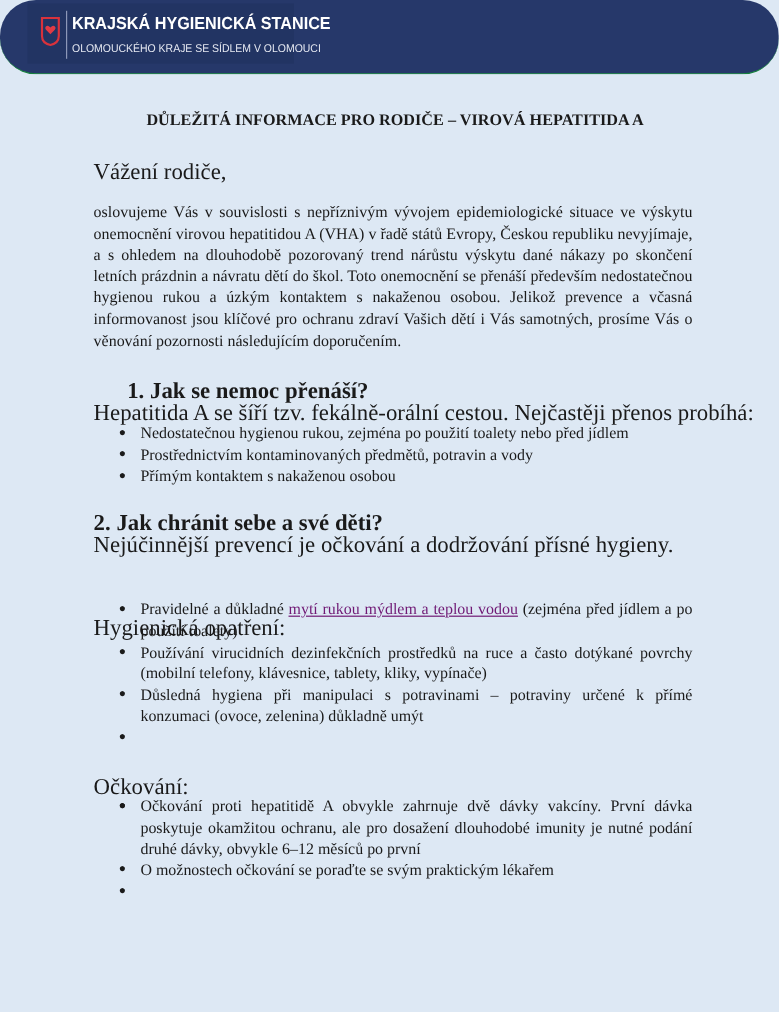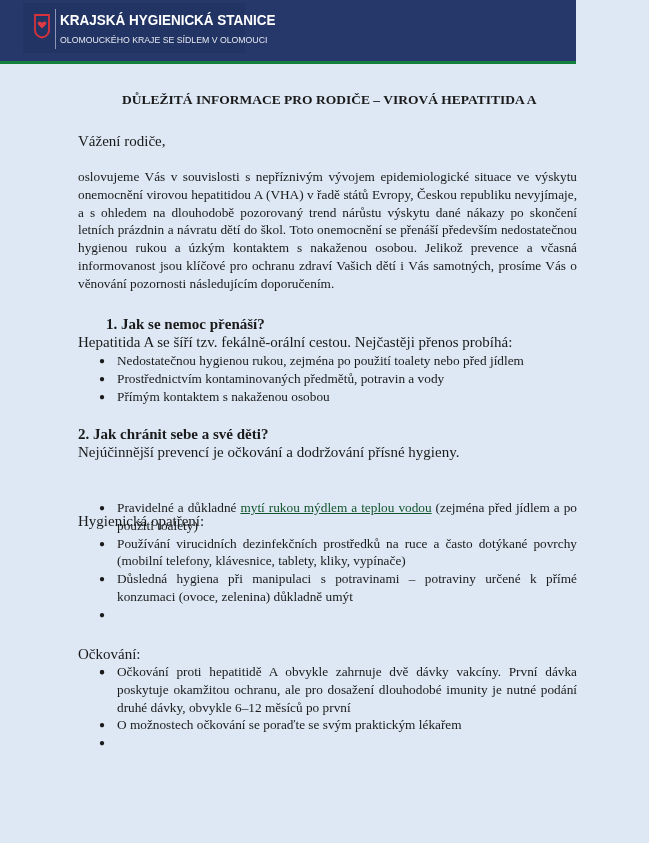--- a/index.html
+++ b/index.html
@@ -11,24 +11,25 @@
       height: 843px;
       overflow: hidden;
       background: #dde8f4;
       font-family: "Liberation Serif", "DejaVu Serif", serif;
       color: #1a1a1a;
       position: relative;
     }
     .header-bar {
       position: absolute;
       left: 0; top: 0;
-      width: 576px;
+      width: 649px;
       height: 61px;
       background: #26386a;
-      border-bottom: 3px solid #15803d;
+      border-bottom: 1px solid #15803d;
+      border-radius: 30px;
     }
     .logo-block {
       position: absolute;
       left: 23px;
       top: 3px;
       width: 222px;
       height: 50px;
       background: #223463;
     }
     .logo-shield {
@@ -75,21 +76,21 @@
       left: 122px;
       top: 92px;
       font-size: 13.5px;
       font-weight: bold;
       white-space: nowrap;
       text-align: center;
     }
     .line {
       position: absolute;
       left: 78px;
-      font-size: 15px;
+      font-size: 19px;
       white-space: nowrap;
     }
     .para {
       position: absolute;
       left: 78px;
       width: 499px;
       font-size: 13.3px;
       line-height: 17.8px;
       text-align: justify;
     }
@@ -111,21 +112,21 @@
       padding-left: 39px;
       text-align: justify;
     }
     ul.blist li .bullet {
       position: absolute;
       left: 21px;
       top: 0;
       font-size: 10px;
     }
     .link {
-      color: #14532d;
+      color: #701a75;
       text-decoration: underline;
       cursor: pointer;
     }
   </style>
 </head>
 <body>
 
 <div class="header-bar">
   <div class="logo-block">
     <svg class="logo-shield" viewBox="0 0 18 26">

